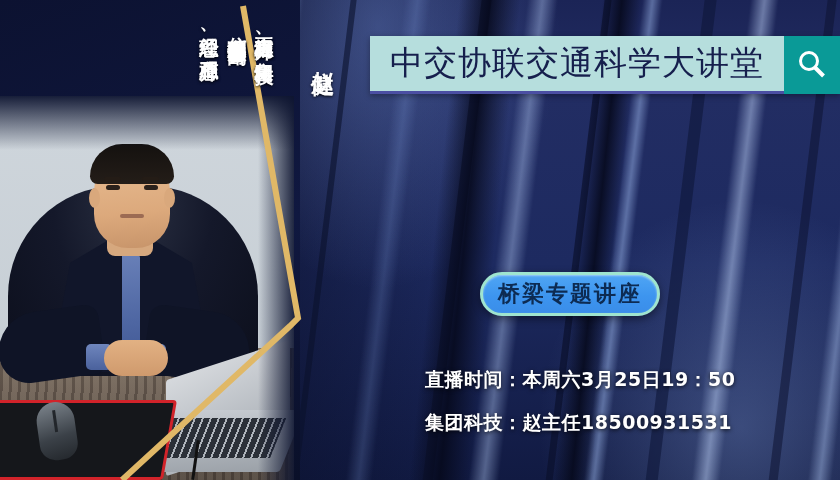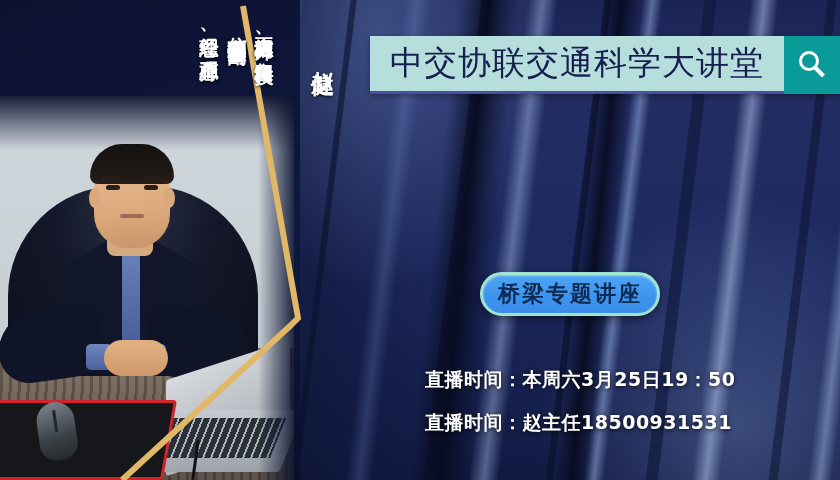--- a/index.html
+++ b/index.html
@@ -298,15 +298,15 @@
       </svg>
     </div>
   </div>
 
 
   <div class="pill">
     <span>桥梁专题讲座</span>
   </div>
 
   <div class="info info-1">直播时间：本周六3月25日19：50</div>
-  <div class="info info-2">直播时间：赵主任18500931531</div>
+  <div class="info info-2">集团科技：赵主任18500931531</div>
 
 </div>
 
 </body></html>

